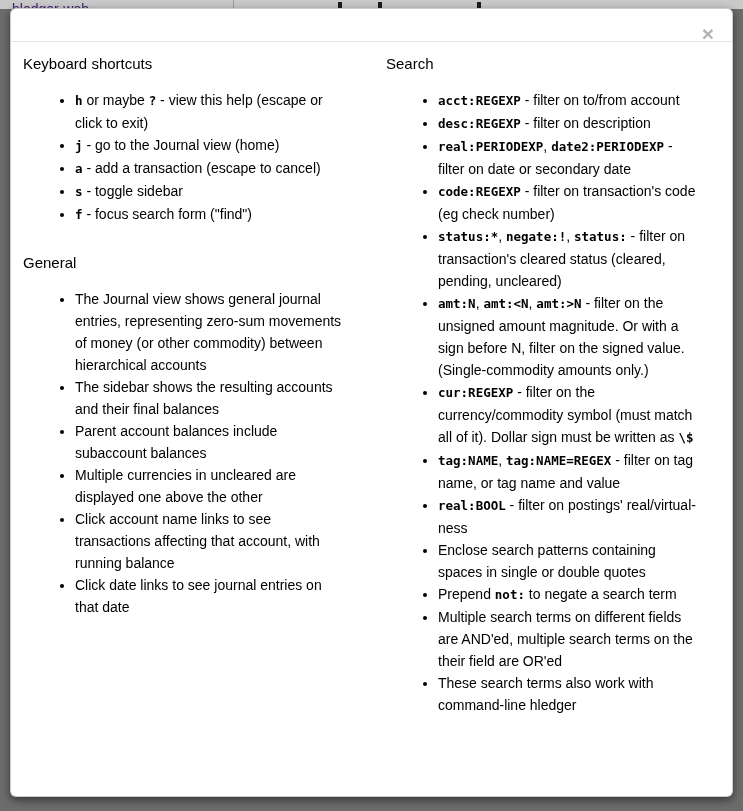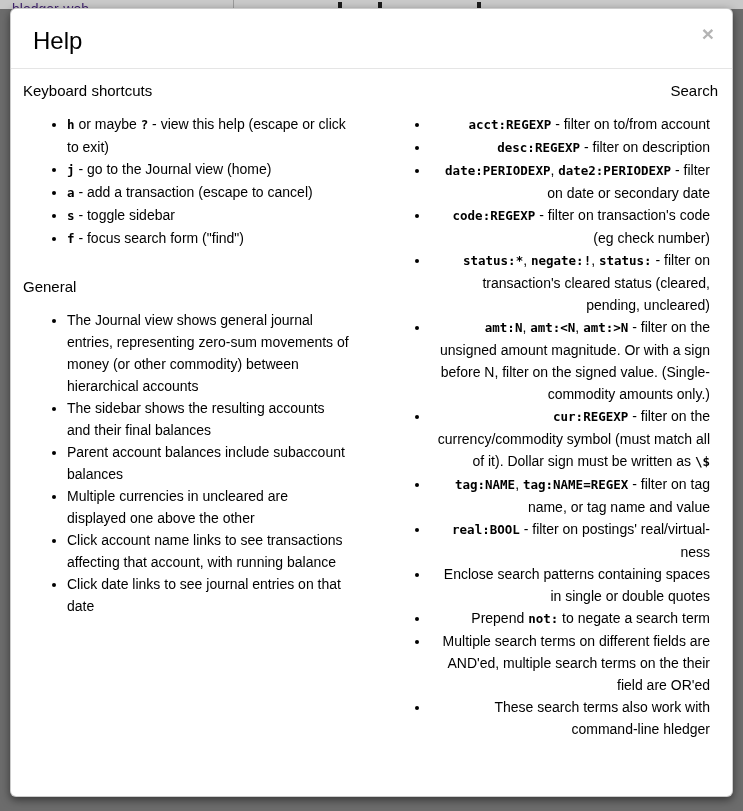--- a/index.html
+++ b/index.html
@@ -81,34 +81,33 @@
     display: flex;
     padding: 13px 14px 0 12px;
   }
   .col-left {
     width: 363px;
     padding-right: 27px;
     flex: none;
   }
   .col-right {
     flex: 1;
-    text-align: right;
   }
   .section-title {
     font-size: 15px;
     font-weight: 400;
     color: #000;
     line-height: 18px;
     margin: 0 0 13px 0;
   }
   .section-title.gap-above {
     margin-top: 28px;
   }
   ul.help-list {
-    margin: 8px;
+    margin: 16px;
     padding-left: 36px;
     list-style: disc outside;
   }
   ul.help-list li {
     font-size: 14px;
     line-height: 22px;
     color: #000;
   }
   code {
     font-family: "DejaVu Sans Mono", monospace;
@@ -123,21 +122,20 @@
 <div class="page-strip">
   <a href="#" class="brand-link">hledger-web</a>
   <div class="strip-divider"></div>
   <div class="heading-fragment hf1"></div>
   <div class="heading-fragment hf2"></div>
   <div class="heading-fragment hf3"></div>
 </div>
 
 <div class="modal">
   <div class="modal-header">
-    <div class="modal-title">Help</div>
     <button class="close-btn">×</button>
   </div>
   <div class="modal-body">
     <div class="col-left">
       <div class="section-title">Keyboard shortcuts</div>
       <ul class="help-list">
           <li><code>h</code> or maybe <code>?</code> - view this help (escape or click to exit)</li>
           <li><code>j</code> - go to the Journal view (home)</li>
           <li><code>a</code> - add a transaction (escape to cancel)</li>
           <li><code>s</code> - toggle sidebar</li>
@@ -151,21 +149,21 @@
           <li>Multiple currencies in uncleared are displayed one above the other</li>
           <li>Click account name links to see transactions affecting that account, with running balance</li>
           <li>Click date links to see journal entries on that date</li>
         </ul>
     </div>
     <div class="col-right">
       <div class="section-title">Search</div>
       <ul class="help-list">
           <li><code>acct:REGEXP</code> - filter on to/from account</li>
           <li><code>desc:REGEXP</code> - filter on description</li>
-          <li><code>date:PERIODEXP</code>, <code>date2:PERIODEXP</code> - filter on date or secondary date</li>
+          <li><code>real:PERIODEXP</code>, <code>date2:PERIODEXP</code> - filter on date or secondary date</li>
           <li><code>code:REGEXP</code> - filter on transaction's code (eg check number)</li>
           <li><code>status:*</code>, <code>negate:!</code>, <code>status:</code> - filter on transaction's cleared status (cleared, pending, uncleared)</li>
           <li><code>amt:N</code>, <code>amt:&lt;N</code>, <code>amt:&gt;N</code> - filter on the unsigned amount magnitude. Or with a sign before N, filter on the signed value. (Single-commodity amounts only.)</li>
           <li><code>cur:REGEXP</code> - filter on the currency/commodity symbol (must match all of it). Dollar sign must be written as <code>\$</code></li>
           <li><code>tag:NAME</code>, <code>tag:NAME=REGEX</code> - filter on tag name, or tag name and value</li>
           <li><code>real:BOOL</code> - filter on postings' real/virtual-ness</li>
           <li>Enclose search patterns containing spaces in single or double quotes</li>
           <li>Prepend <code>not:</code> to negate a search term</li>
           <li>Multiple search terms on different fields are AND'ed, multiple search terms on the their field are OR'ed</li>
           <li>These search terms also work with command-line hledger</li>

